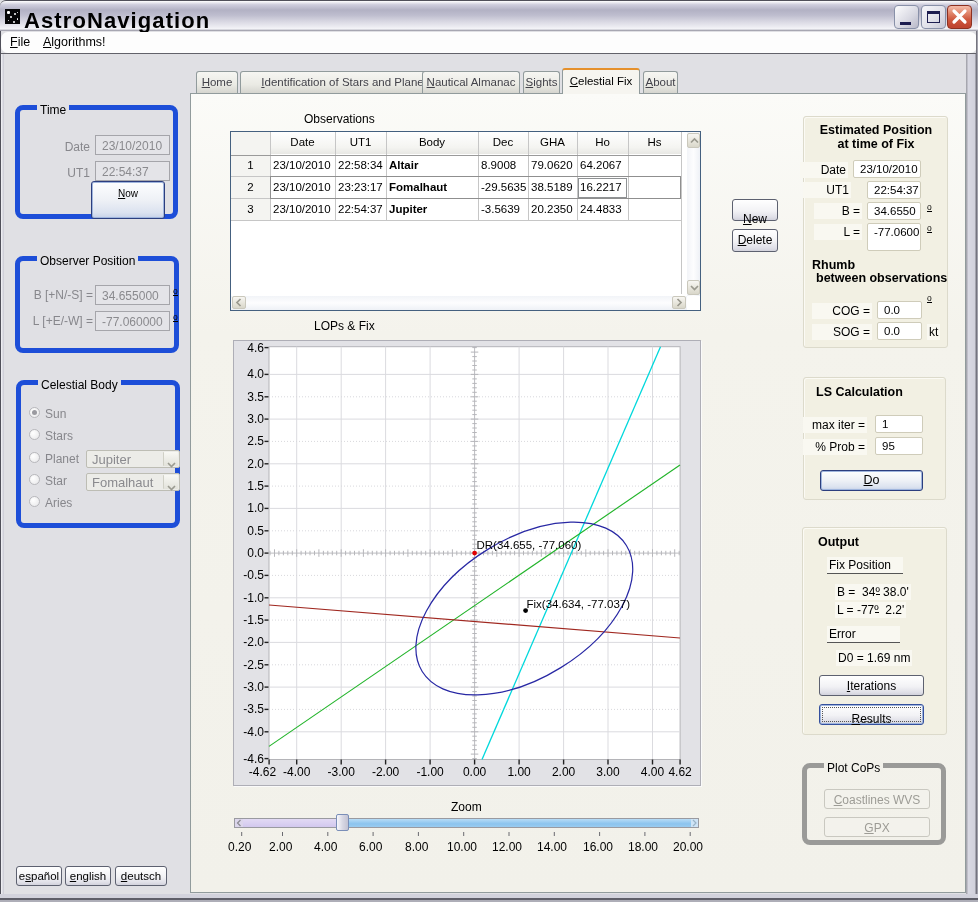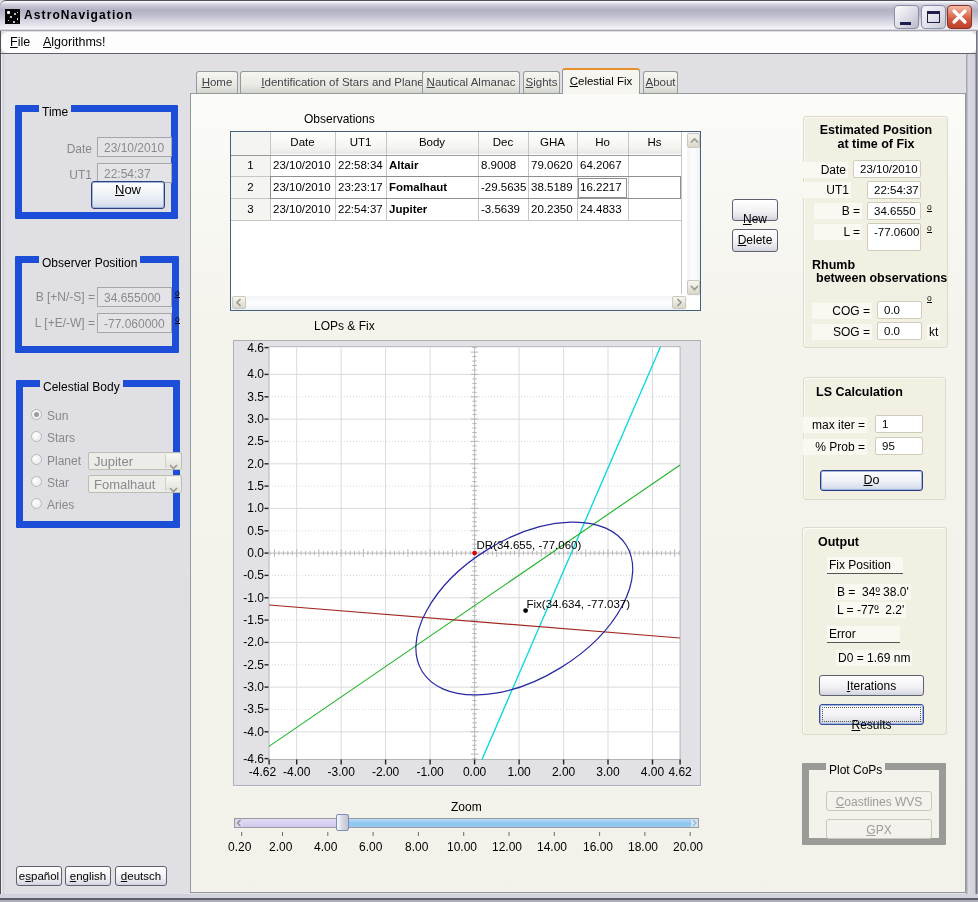--- a/index.html
+++ b/index.html
@@ -3,37 +3,37 @@
 <style>
 * { margin:0; padding:0; box-sizing:border-box; }
 html,body { width:978px; height:902px; overflow:hidden; }
 body { font-family:"Liberation Sans", sans-serif; background:#e0e0e4; position:relative; }
 .abs { position:absolute; }
 #titlebar { left:0; top:0; width:978px; height:31px;
   background:linear-gradient(#ffffff 0%, #cfcedd 12%, #b2b1c4 30%, #bfbecf 48%, #d8d7e2 68%, #f4f4f8 93%, #8f8e9c 100%);
   border-top:1px solid #50505a; border-radius:6px 6px 0 0; }
 #title-ico { left:5px; top:9px; width:15px; height:15px; background:#060608; }
 #title-ico i { position:absolute; background:#fff; width:2px; height:2px; border-radius:1px; }
-#title-txt { left:24px; top:8px; font-size:12px; font-weight:bold; color:#000; letter-spacing:1.1px; }
+#title-txt { left:24px; top:8px; font-size:22px; font-weight:bold; color:#000; letter-spacing:1.1px; }
 .capbtn { top:5px; width:25px; height:24px; border-radius:4px; border:1px solid #8890a8; }
 #btn-min { left:894px; background:linear-gradient(135deg,#fdfdfe,#d8d8e2 60%,#b8b8c8); }
 #btn-max { left:921px; background:linear-gradient(135deg,#f6f6fa,#dfdfe8 60%,#c6c6d4); }
 #btn-cls { left:947px; background:linear-gradient(#f3b7a4 4%,#e28a70 30%,#d05a40 60%,#c04530 92%); border-color:#8c3020; }
 #menubar { left:1px; top:32px; width:976px; height:21px; background:#fdfdfd; font-size:12.5px; color:#000;border-radius:7px; }
 #menubar > span { position:absolute; top:3px; }
 .u { text-decoration:underline; }
 #menusep { left:1px; top:53px; width:976px; height:1px; background:#62626a; }
 
 #bl { left:0; top:31px; width:1px; height:871px; background:#50505a; }
 #br { left:976px; top:31px; width:2px; height:871px; background:linear-gradient(90deg,#5e5e68,#b8b8c2); }
 #bl2 { left:1px; top:54px; width:3px; height:840px; background:linear-gradient(90deg,#f4f4f8,#c8c8d2); }
 #br2 { left:966px; top:54px; width:10px; height:840px; background:linear-gradient(90deg,#9a9aa2,#d8d8e2 25%,#d2d2dc 85%,#8e8e98); }
 #bb { left:0px; top:894px; width:978px; height:8px; background:linear-gradient(#d2d2dc 0%,#d2d2dc 45%,#5e5e68 52%,#5e5e68 70%,#aeaeb8 78%,#aeaeb8 100%); }
 
-.gb { border:7px solid #1d4ed8; border-radius:1px;text-decoration:underline; }
+.gb { border:5px solid #1d4ed8; border-radius:8px;text-decoration:underline; }
 .gb-t { position:absolute; top:-7px; left:17px; background:#e0e0e4; padding:0 3px; font-size:12px; color:#000; }
 .glab { position:absolute; color:#87878c; font-size:12px; }
 .dbox { position:absolute; background:#e4e4e8; border:1px solid #a5a5aa; color:#8a8a8e; font-size:12px; padding-top:3px; padding-left:6px; }
 .deg { position:absolute; color:#000; width:6px; height:8px; }
 .deg::before { content:"o"; position:absolute; left:0; top:-2px; font-size:8.5px; }
 .deg::after { content:""; position:absolute; left:0; top:7px; width:5px; height:1px; background:#000; }
 
 .btn { position:absolute; border:1px solid #5d6170; border-radius:3px;
   background:linear-gradient(#ffffff, #f2f2f5 55%, #e0e0e8 85%, #d2d2dc);
   font-size:12px; color:#000; text-align:center; font-family:"Liberation Sans",sans-serif; }
@@ -107,21 +107,21 @@
 <div id="br2" class="abs"></div>
 <div id="bb" class="abs"></div>
 
 <div class="abs gb" id="gb-time" style="left:15px;top:105px;width:163px;height:114px">
   <div class="gb-t">Time</div>
   <div class="glab" style="left:0;top:30px;width:70px;text-align:right">Date</div>
   <div class="dbox" style="left:75px;top:25px;width:75px;height:20px">23/10/2010</div>
   <div class="glab" style="left:0;top:56px;width:70px;text-align:right">UT1</div>
   <div class="dbox" style="left:75px;top:51px;width:75px;height:20px">22:54:37</div>
 </div>
-<div class="btn btnd" style="left:91px;top:181px;width:74px;height:28px;padding-top:0;font-size:13px"><span class="u2">N</span>ow</div>
+<div class="btn btnd" style="left:91px;top:181px;width:74px;height:38px;padding-top:6px;font-size:10px"><span class="u2">N</span>ow</div>
 
 <div class="abs gb" id="gb-obs" style="left:15px;top:256px;width:164px;height:97px">
   <div class="gb-t">Observer Position</div>
   <div class="glab" style="left:0;top:27px;width:73px;text-align:right">B [+N/-S] =</div>
   <div class="dbox" style="left:75px;top:24px;width:75px;height:20px">34.655000</div>
   <div class="glab" style="left:0;top:53px;width:73px;text-align:right">L [+E/-W] =</div>
   <div class="dbox" style="left:75px;top:50px;width:75px;height:20px">-77.060000</div>
   <div class="deg" style="left:153px;top:27px"></div>
   <div class="deg" style="left:153px;top:53px"></div>
 </div>
@@ -401,19 +401,19 @@
 <div class="btn btnd" style="left:820px;top:470px;width:103px;height:21px;padding-top:2px;font-size:12.5px"><span class="u2">D</span>o</div>
 
 <div class="cream" style="left:802px;top:527px;width:145px;height:208px"></div>
 <div class="cb" style="left:818px;top:535px">Output</div>
 <div class="wlab" style="left:827px;top:557px;width:76px;border-bottom:1px solid #555">Fix Position</div>
 <div class="wlab" style="left:835px;top:584px">B =&nbsp; 34<span class="oq">º</span> 38.0'</div>
 <div class="wlab" style="left:835px;top:602px">L = -77<span class="oq">º</span>&nbsp; 2.2'</div>
 <div class="wlab" style="left:827px;top:626px;width:73px;border-bottom:1px solid #555">Error</div>
 <div class="wlab" style="left:836px;top:650px">D0 = 1.69 nm</div>
 <div class="btn" style="left:819px;top:675px;width:105px;height:21px;padding-top:3px"><span class="u2">I</span>terations</div>
-<div class="btn btnf" style="left:819px;top:704px;width:105px;height:21px;padding-top:13px"><span class="u2">R</span>esults</div>
+<div class="btn btnf" style="left:819px;top:704px;width:105px;height:21px;padding-top:7px"><span class="u2">R</span>esults</div>
 
 <div class="abs gb" style="left:802px;top:763px;width:144px;height:82px;border-color:#9a9a98">
   <div class="gb-t" style="background:#f2f1ea">Plot CoPs</div>
   <div class="btnoff abs" style="left:17px;top:21px;width:106px;height:20px"><span class="u2">C</span>oastlines WVS</div>
   <div class="btnoff abs" style="left:17px;top:49px;width:106px;height:20px"><span class="u2">G</span>PX</div>
 </div>
 
 </body></html>

